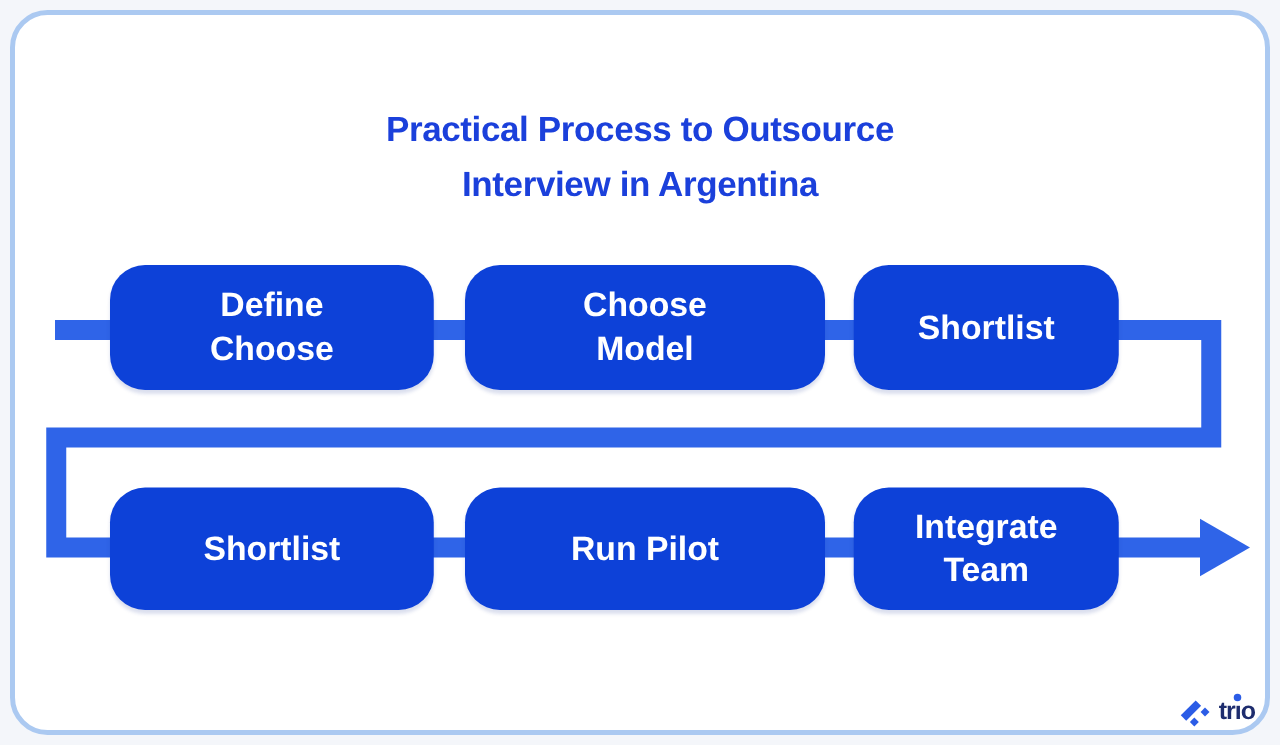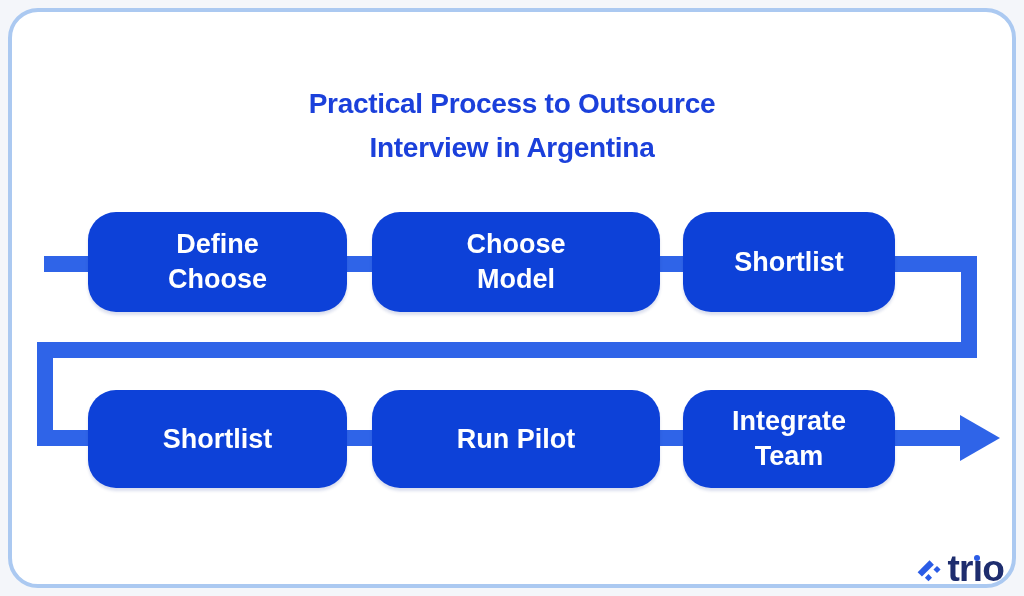--- a/index.html
+++ b/index.html
@@ -32,21 +32,21 @@
   .c1{left:88px;width:259px;}
   .c2{left:372px;width:288px;}
   .c3{left:683px;width:212px;}
   .box .line:empty{display:none;}
   .logo{
     position:absolute;right:20px;bottom:14px;display:flex;align-items:center;gap:6px;
   }
   .logo-mark{width:26px;height:26px;display:block;}
   .logo-mark .mk{fill:var(--logo_mark);}
   .logo-text{
-    color:var(--logo_text);font-size:37px;font-weight:700;letter-spacing:-0.8px;line-height:26px;
+    color:var(--logo_text);font-size:20px;font-weight:700;letter-spacing:-0.8px;line-height:26px;
   }
   .i-dotless{position:relative;display:inline-block;}
   .i-dotless::before{
     content:"";position:absolute;left:50%;transform:translateX(-50%);top:-1px;
     width:6px;height:6px;border-radius:50%;background:var(--logo_mark);
   }
 </style>
 </head>
 <body>
 

